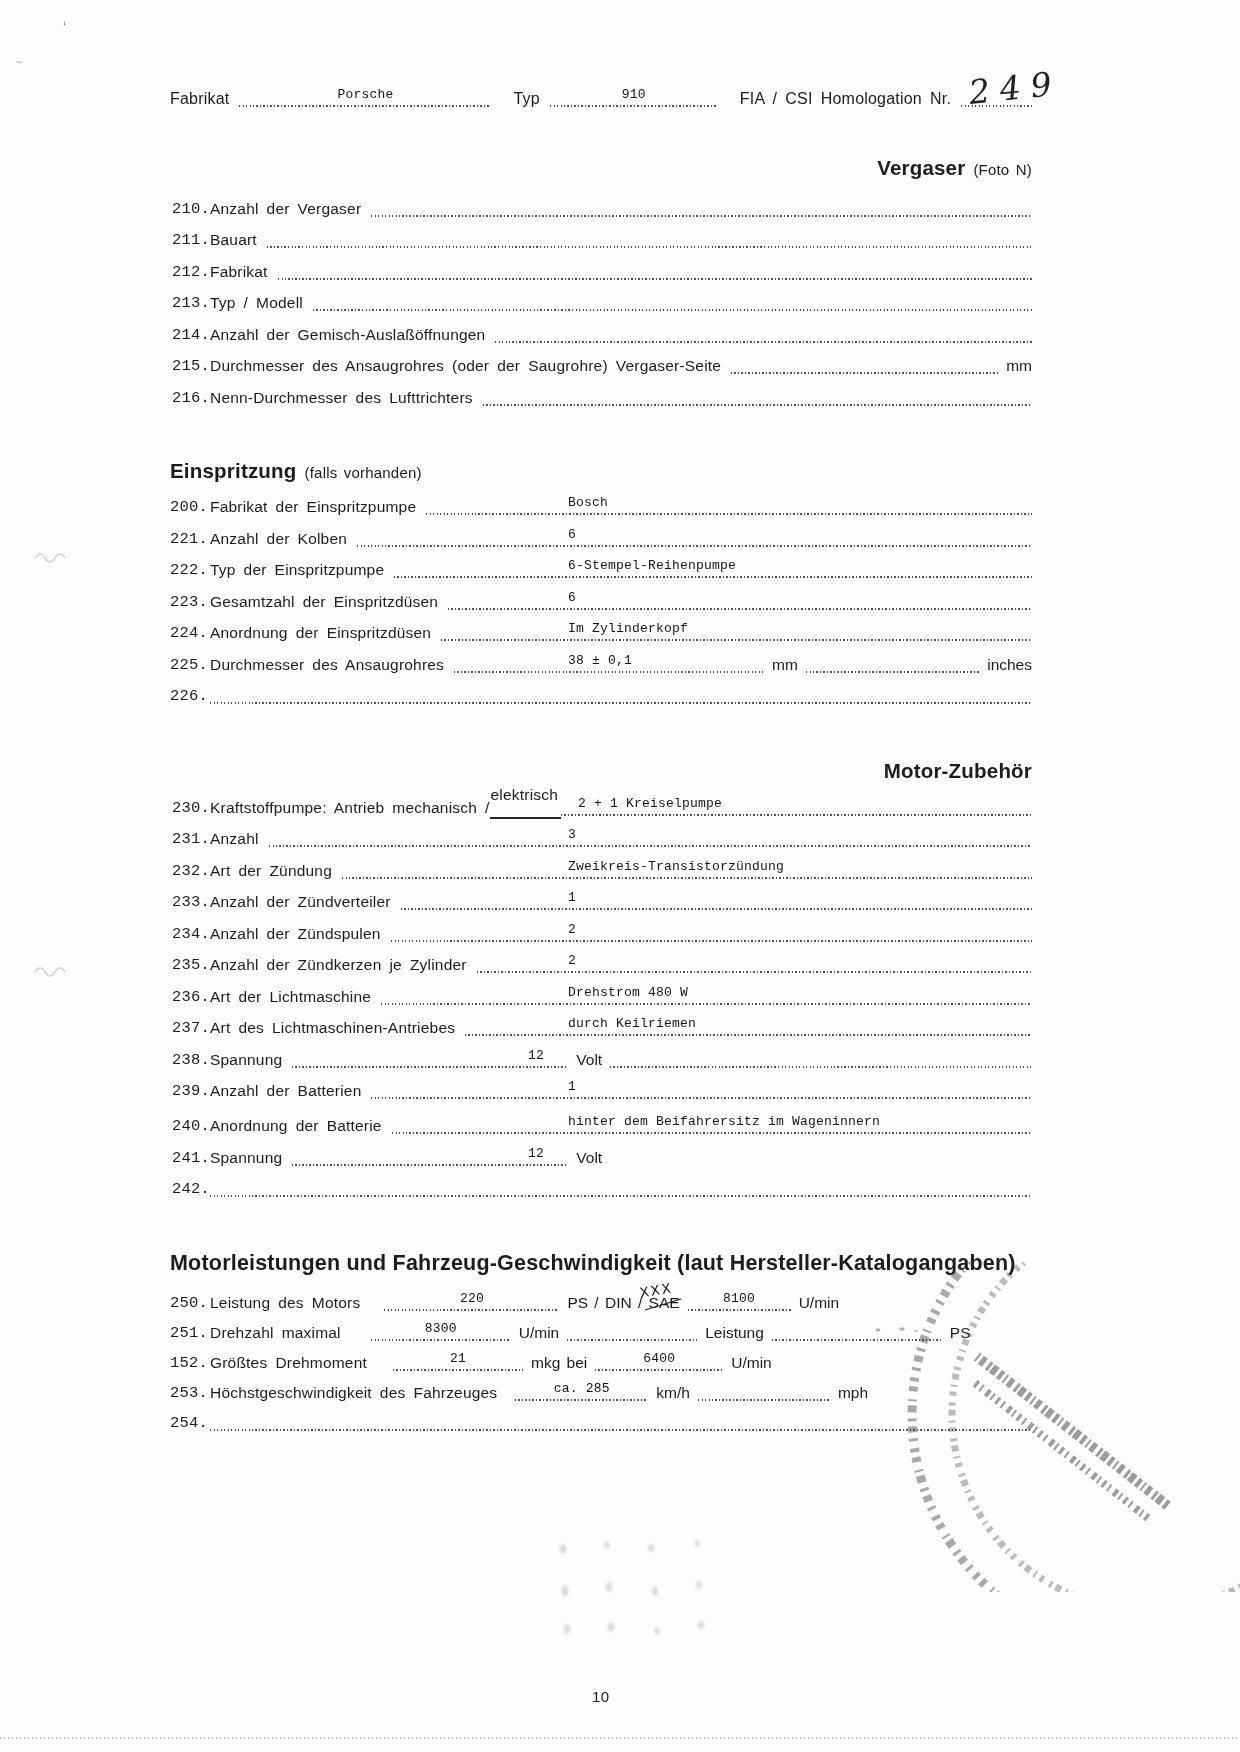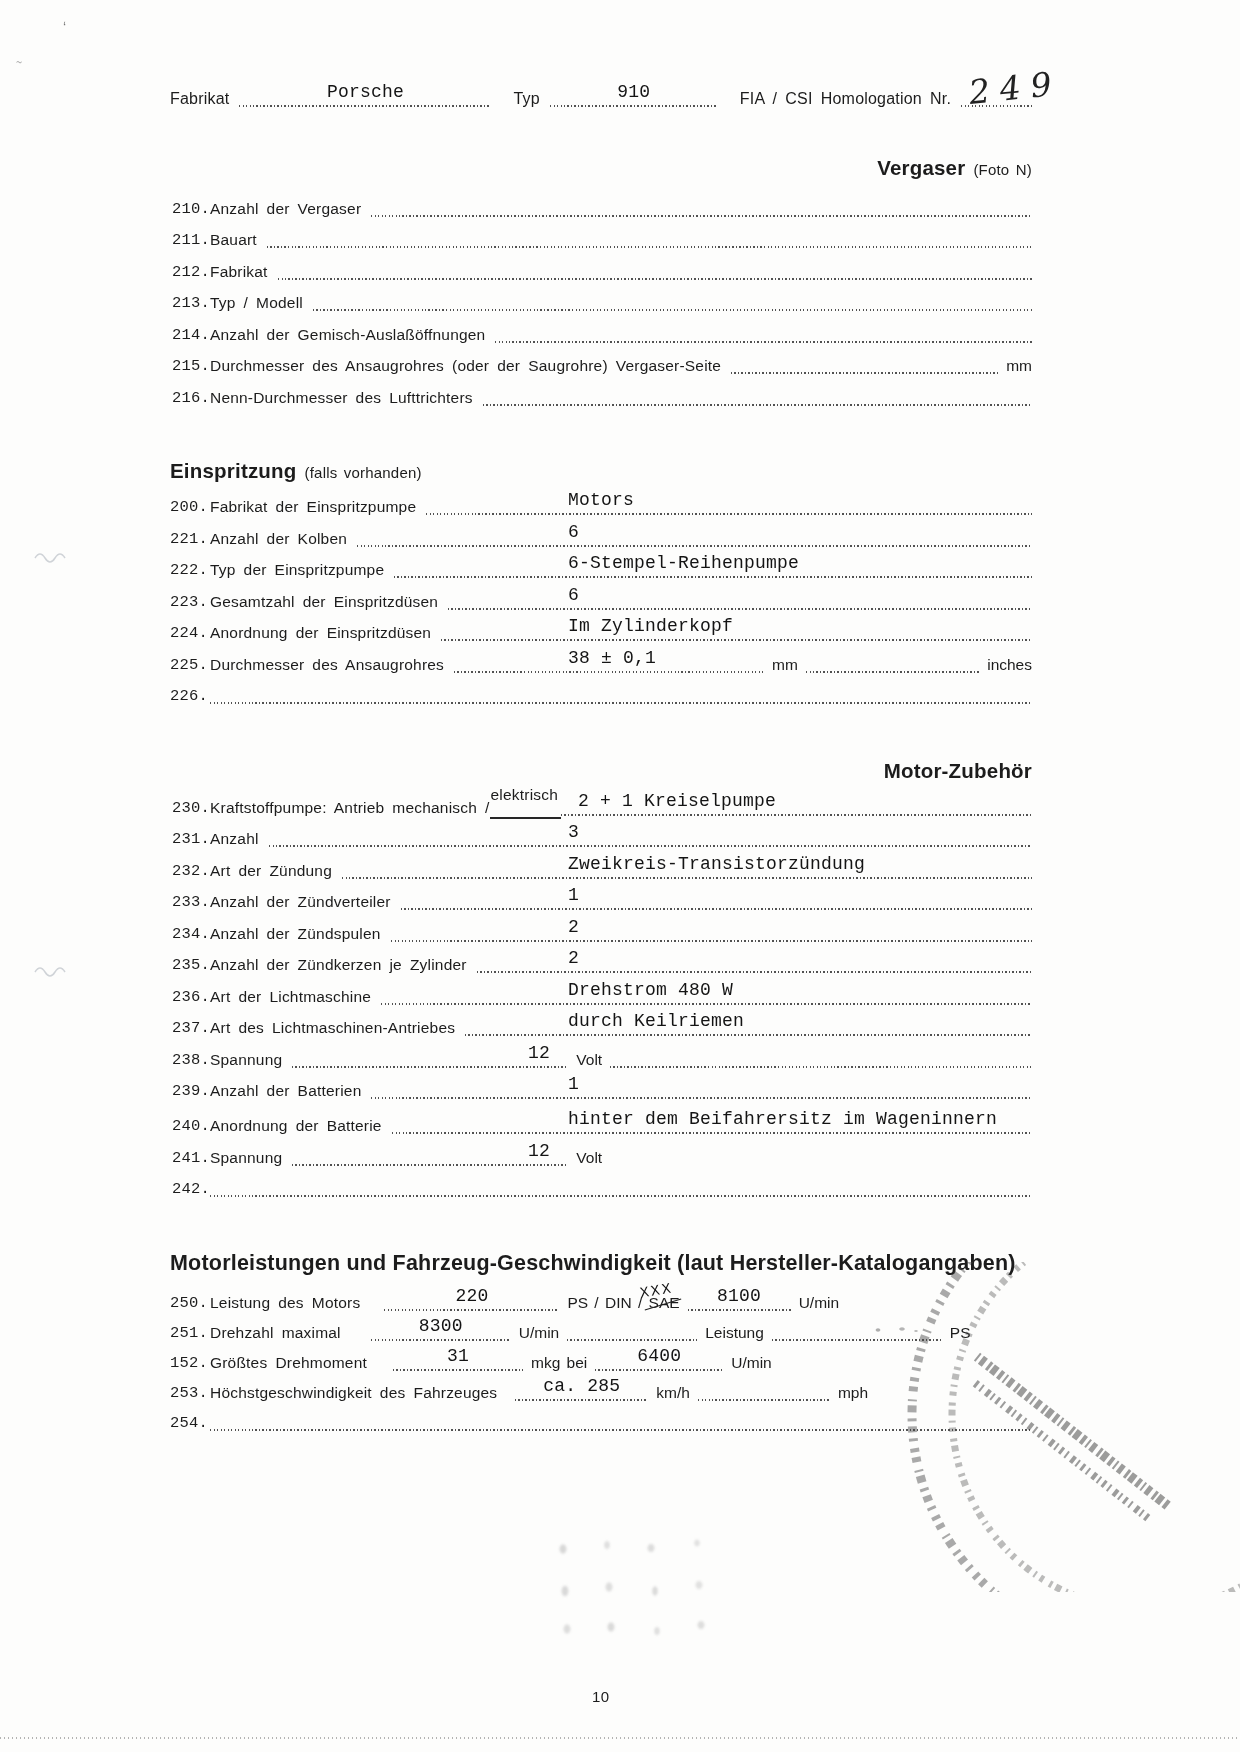--- a/index.html
+++ b/index.html
@@ -17,21 +17,21 @@
   .lead{position:relative;flex:none;align-self:stretch;display:block;}
   .lead.grow{flex:1 1 auto;}
   .lead::after{content:"";position:absolute;left:0;right:0;bottom:3px;height:1.8px;
     background:repeating-linear-gradient(90deg,#3a3a3a 0 1.3px,transparent 1.3px 3.5px);opacity:.88;}
   .sp{flex:1 1 auto;}
   .w130{width:130px}.w128{width:128px}.w133{width:133px}.w132{width:132px}
   .w140{width:140px}.w170{width:170px}.w175{width:175px}.w103{width:103px}
   .w276{width:276px}.w310{width:310px}.w252{width:252px}.w168{width:168px}
 
   
-  .tval{font-family:"Liberation Mono","DejaVu Sans Mono",monospace;font-size:18px;
+  .tval{font-family:"Liberation Mono","DejaVu Sans Mono",monospace;font-size:13px;
         letter-spacing:.2px;color:#141414;white-space:nowrap;}
   .val-std{position:absolute;left:398px;bottom:8px;}
   .val-230{position:absolute;left:408px;bottom:8px;}
   .val-volt{position:absolute;left:358px;bottom:8px;}
   .cval{position:absolute;left:50%;transform:translateX(-50%);bottom:8px;}
 
   
   .hdr{display:flex;align-items:flex-end;height:42px;position:relative;}
   .hdr .lbl{padding-bottom:2px;}
   .hand{position:absolute;left:10px;bottom:-2px;font-family:"DejaVu Serif",serif;font-style:italic;
@@ -156,21 +156,21 @@
       </div>
     </section>
 
     <section class="sec-e">
       <h2 class="sec-title"><span>Einspritzung</span><span class="note">(falls vorhanden)</span></h2>
       <div class="rows-e">
         <div class="frow">
           <span class="num">200.</span>
           <span class="lbl">Fabrikat der Einspritzpumpe</span>
           <span class="lead grow"></span>
-          <span class="tval val-std">Motors</span>
+          <span class="tval val-std">Bosch</span>
         </div>
         <div class="frow">
           <span class="num">221.</span>
           <span class="lbl">Anzahl der Kolben</span>
           <span class="lead grow"></span>
           <span class="tval val-std">6</span>
         </div>
         <div class="frow">
           <span class="num">222.</span>
           <span class="lbl">Typ der Einspritzpumpe</span>
@@ -319,21 +319,21 @@
           <span class="lead w130"></span>
           <span class="unit">Leistung</span>
           <span class="lead w170"></span>
           <span class="unit last">PS</span>
         </div>
 
         <div class="frow lrow">
           <span class="num">152.</span>
           <span class="lbl" style="margin-right:16px">Größtes Drehmoment</span>
           <span class="lead w130">
-            <span class="tval cval">31</span>
+            <span class="tval cval">21</span>
           </span>
           <span class="unit">mkg bei</span>
           <span class="lead w128">
             <span class="tval cval">6400</span>
           </span>
           <span class="unit last">U/min</span>
         </div>
 
         <div class="frow lrow">
           <span class="num">253.</span>

